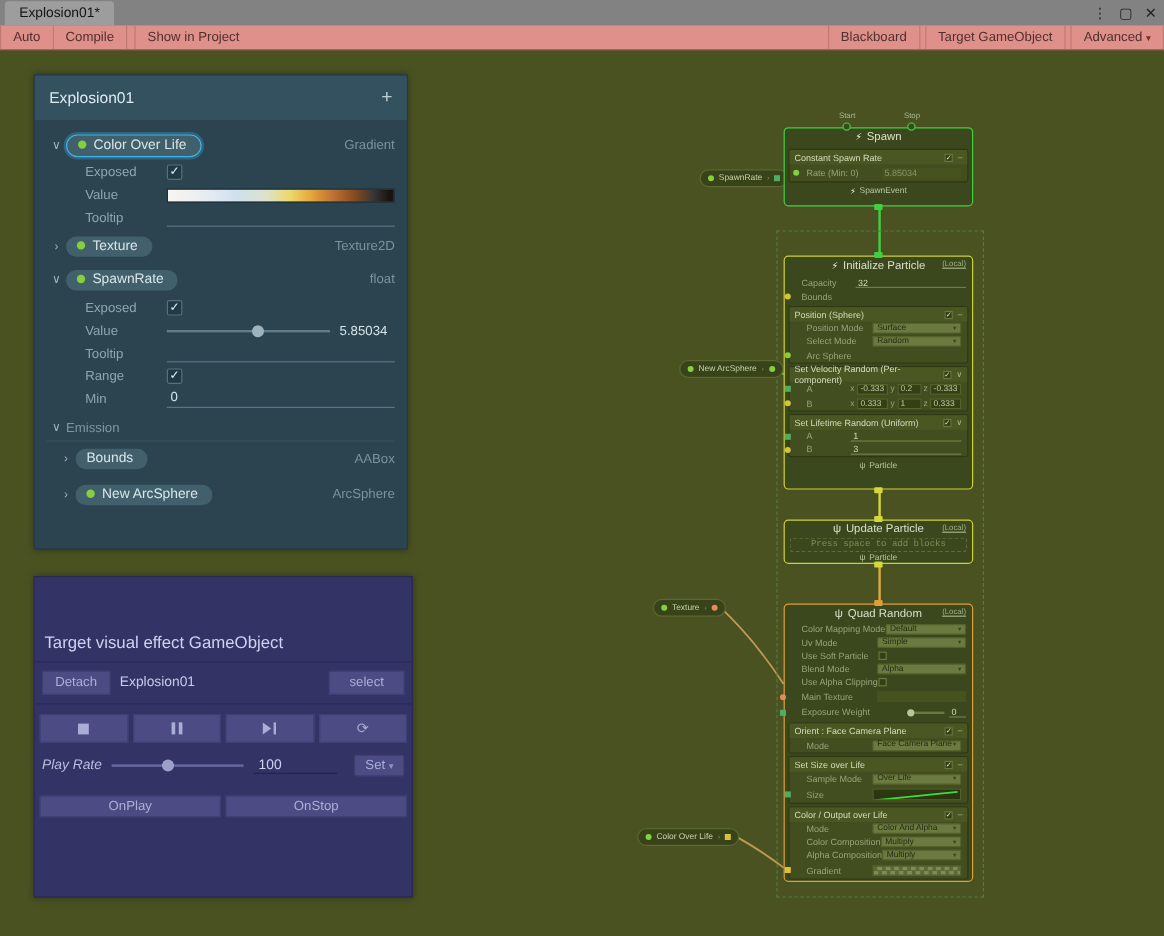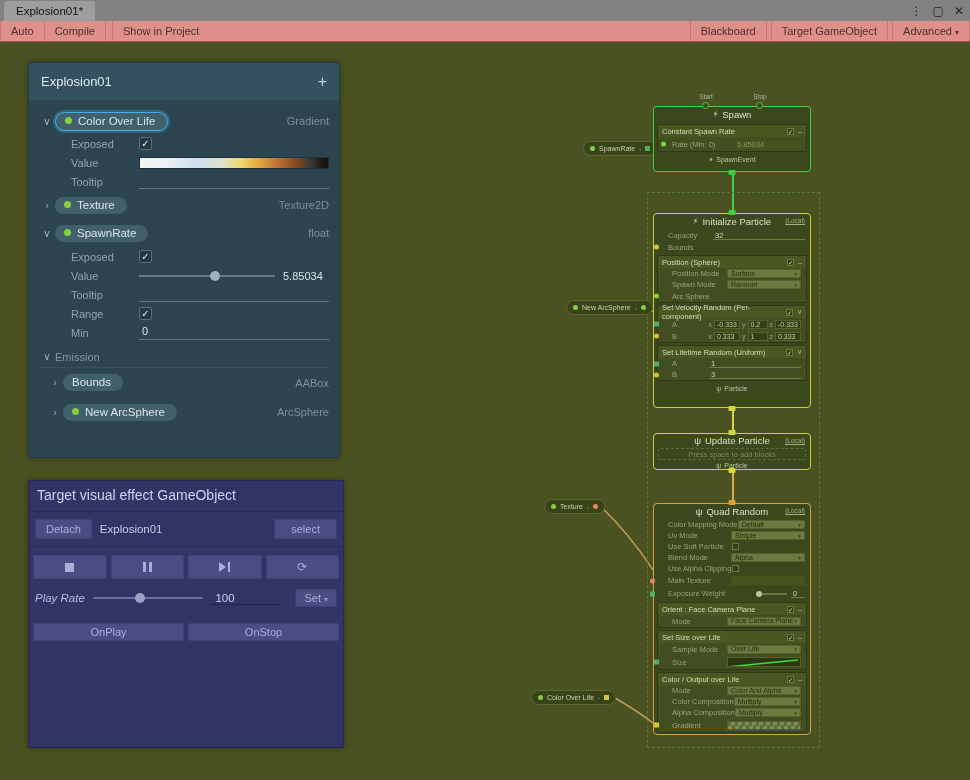--- a/index.html
+++ b/index.html
@@ -50,21 +50,21 @@
   .uline { flex:1; border-bottom:1px solid #5a7682; height:15px; font-size:11px; color:#d5e4e9; padding-left:3px; }
   .slider { position:relative; height:2px; background:#617d87; flex:1; margin-right:8px; }
   .knob { position:absolute; top:-4px; width:10px; height:10px; border-radius:50%; background:#9db4bc; }
   .sval { width:46px; font-size:11px; color:#d5e4e9; overflow:hidden; white-space:nowrap; }
   .bb-cat { display:flex; align-items:center; height:22px; color:#7e97a0; font-size:11px;
     border-bottom:1px solid #35515d; margin-top:4px; }
 
   
   .target { position:absolute; left:28px; top:438px; width:316px; height:268px; background:#343366;
     border:1px solid #2a2955; box-shadow:0 0 6px rgba(0,0,0,.35); color:#c6cbe8; }
-  .tg-head { padding:6px 8px 8px 8px; border-bottom:1px solid #2b2a58; }
+  .tg-head { padding:6px 8px 8px 8px; border-bottom:1px solid #2b2a58;margin-top:40px; }
   .tg-title { font-size:14px; color:#ced3f2; }
   .tg-sub { font-size:10.5px; color:#615e9e; line-height:13px; margin-top:2px; }
   .tg-attach { display:flex; align-items:center; padding:7px 6px; border-bottom:1px solid #2b2a58; }
   .pbtn { background:#4c4b83; border:1px solid #403f72; color:#aab0d6; font-size:11px;
     text-align:center; cursor:default; }
   .detach { padding:3px 10px; }
   .tg-name { margin-left:8px; font-size:11.5px; color:#c6cbe8; flex:1; }
   .selbtn { padding:3px 16px; }
   .tg-transport { display:flex; gap:4px; padding:8px 4px 4px 4px; }
   .tbig { flex:1; height:24px; display:flex; align-items:center; justify-content:center; }
@@ -122,21 +122,21 @@
   .fp-top { top:-4px; } .fp-bot { bottom:-4px; }
   .fp-green { background:#3fd13f; } .fp-yellow { background:#d4d83a; } .fp-orange { background:#de9f38; }
   .hport { position:absolute; width:7px; height:7px; border:1.5px solid #3fd13f; border-radius:50%;
     background:#3b471c; top:-5px; }
   .hport-label { position:absolute; top:-14px; font-size:6.5px; color:#a9b790; transform:translateX(-50%); }
   .rowport { position:absolute; left:3px; top:50%; transform:translateY(-50%); width:5px; height:5px; border-radius:50%; }
   .edgeport { position:absolute; left:-4px; top:50%; transform:translateY(-50%); width:5px; height:5px; border-radius:50%; }
   .p-green { background:#86cf3f; } .p-teal { background:#4fae64; } .p-orangep { background:#e08b5a; }
   .p-yellowp { background:#d6c33a; } .sq { border-radius:0; }
   .dashed-empty { margin:1px 4px; border:1px dashed #5d6d38; border-radius:3px; text-align:center;
-    color:#7e8e58; font-size:7.5px; height:12px; line-height:11px; }
+    color:#7e8e58; font-size:7.5px; height:12px; line-height:11px;font-family:Liberation Mono, monospace; }
   .curvefield { width:74px; height:10px; background:#2c3712; border:1px solid #55622c; position:relative; overflow:hidden; }
   .curvefield svg { position:absolute; inset:0; }
   .checkerfield { width:74px; height:9px; border:1px solid #55622c;
     background:repeating-conic-gradient(#7e8c58 0% 25%, #5c6a3a 0% 50%) 0 0/7px 7px; }
   .pnode { position:absolute; height:15px; display:flex; align-items:center; gap:4px;
     background:#38431a; border:1px solid #5a692e; border-radius:8px; padding:0 6px;
     font-size:7px; color:#c9d2a8; white-space:nowrap; }
   .pnode .pchev { color:#8a9a6a; font-size:6px; }
   .pnode .pport { width:5px; height:5px; }
 </style>
@@ -406,21 +406,21 @@
       </div>
       <div class="nrow">
         <span class="nlabel">Position Mode</span>
         <span class="nspacer"></span>
         <span class="drop">
             <span>Surface</span>
             <span class="dcaret">▾</span>
           </span>
       </div>
       <div class="nrow">
-        <span class="nlabel">Spawn Mode</span>
+        <span class="nlabel">Select Mode</span>
         <span class="nspacer"></span>
         <span class="drop">
             <span>Random</span>
             <span class="dcaret">▾</span>
           </span>
       </div>
       <div class="nrow" style="height:12px">
         <span class="edgeport p-green"></span>
         <span class="nlabel">Arc Sphere</span>
       </div>

